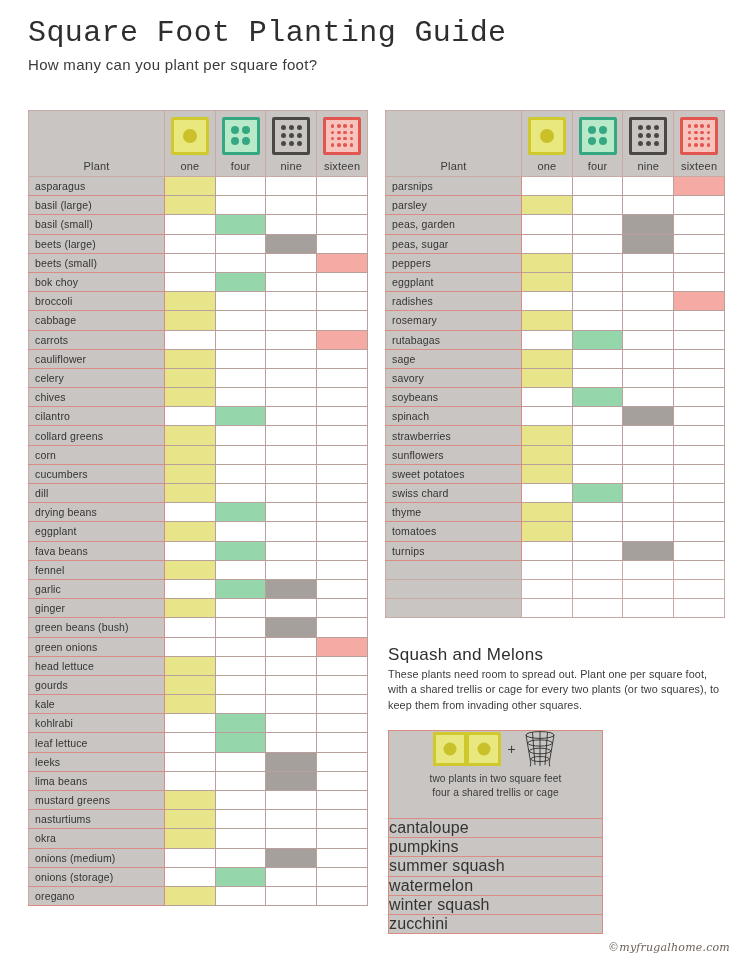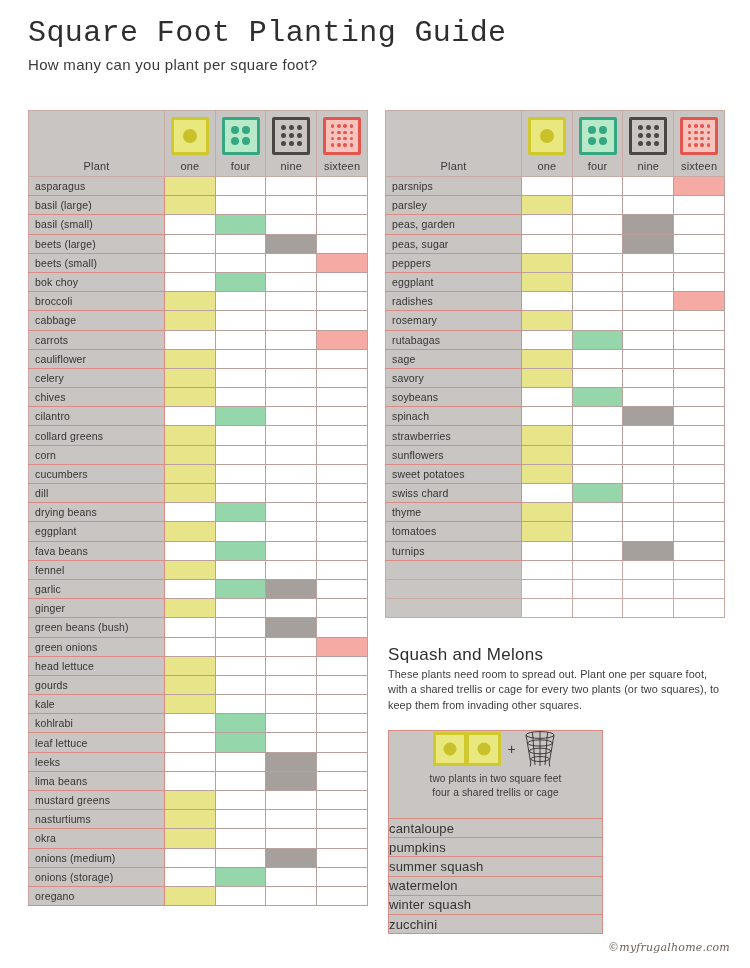--- a/index.html
+++ b/index.html
@@ -179,21 +179,21 @@
   .sq-caption {
     font-size:10.2px;
     color:#3a3a3a;
     line-height:1.35;
     margin-top:5px;
     letter-spacing:0.1px;
   }
   td.squash-item {
     background:#c9c5c2;
     height:19.2px;
-    font-size:13px;
+    font-size:16px;
     color:#333;
     padding-left:6px;
     letter-spacing:0.15px;
   }
 
   
   #watermark {
     position:absolute;
     right:20px; bottom:14px;
     font-family:"DejaVu Serif", serif;

